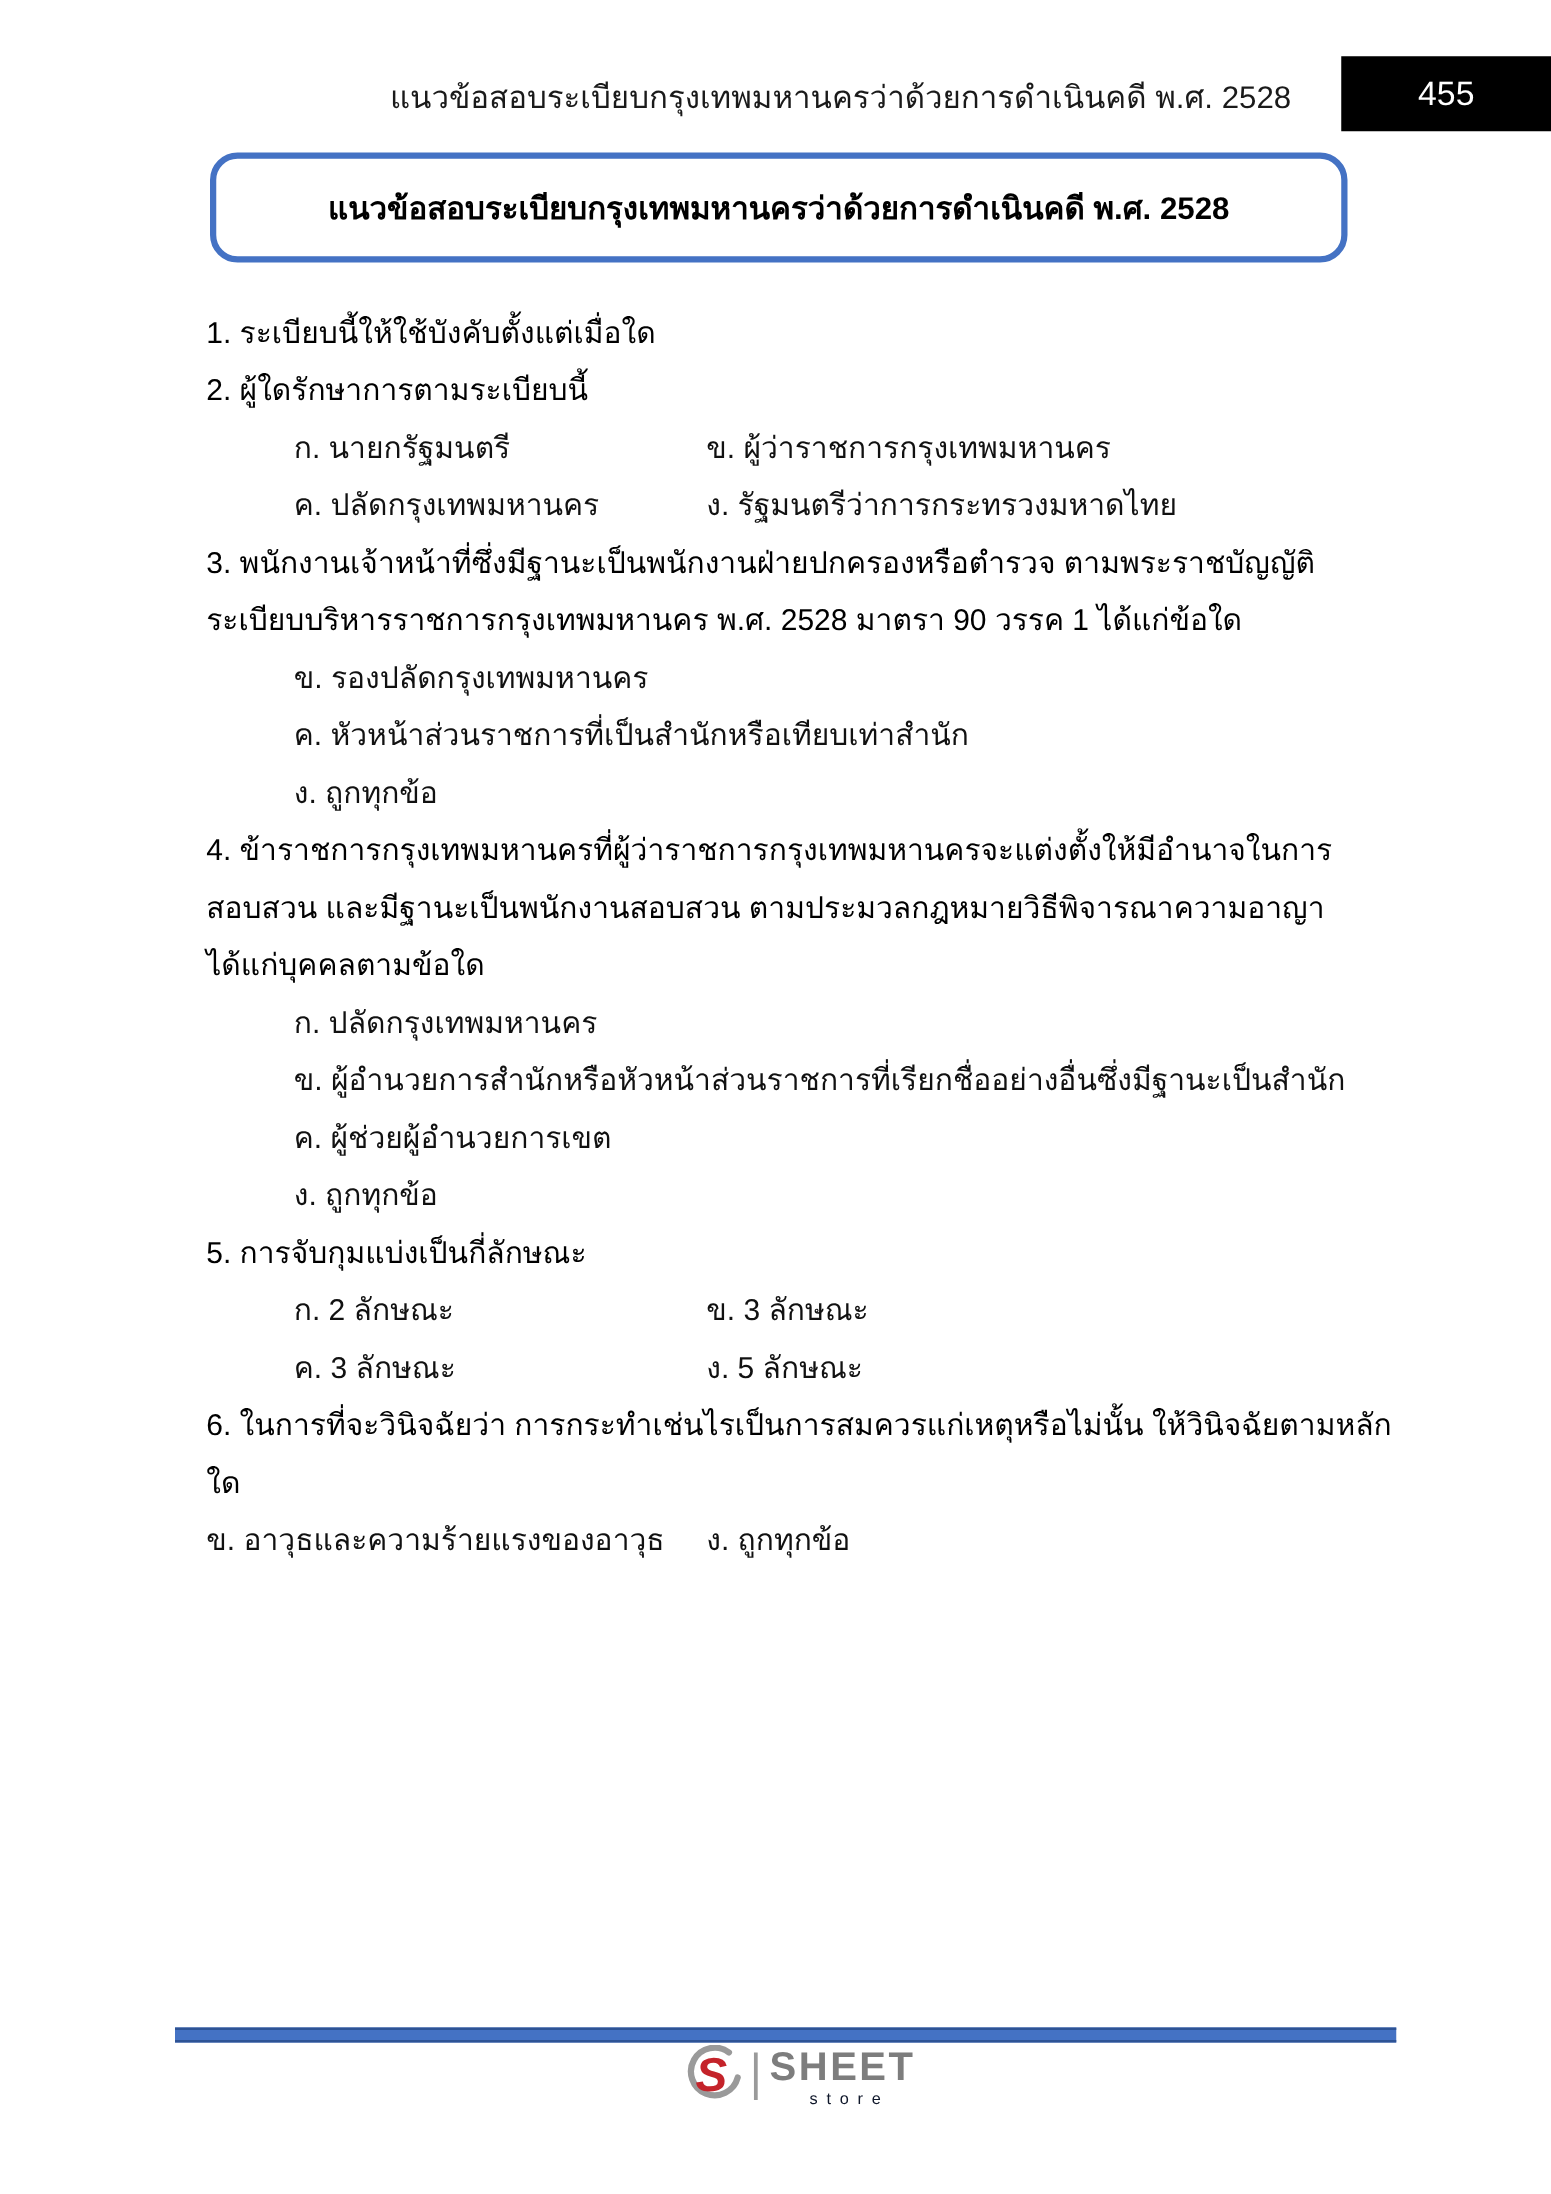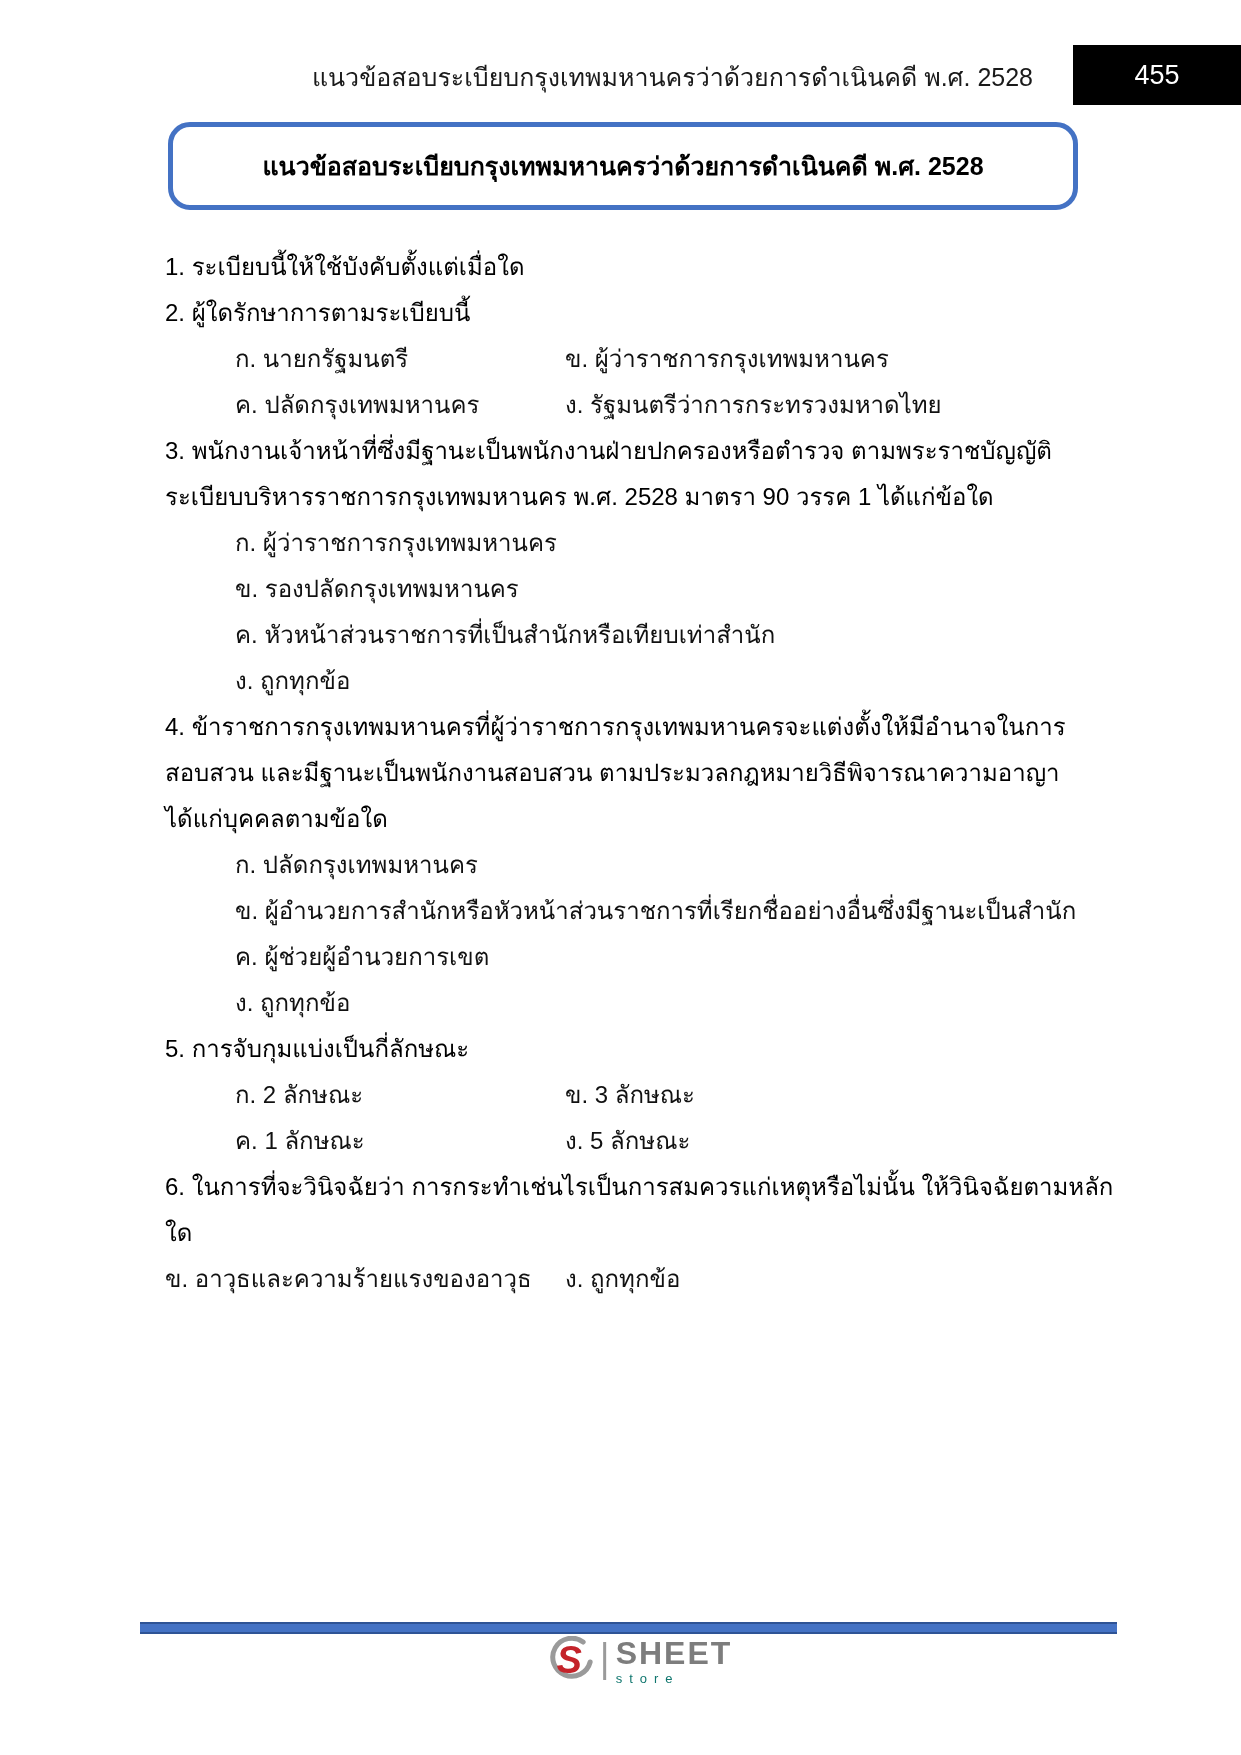--- a/index.html
+++ b/index.html
@@ -108,21 +108,22 @@
   .logo-sheet {
     font-weight: bold;
     font-size: 32px;
     letter-spacing: 2px;
     color: #7d7d7d;
   }
   .logo-store {
     margin-top: 3px;
     font-size: 13px;
     letter-spacing: 7px;
-    color: #0f766e;
+    color: #0f172a;
+    margin-left: 32px;
   }
 </style>
 </head>
 <body>
 
 <div class="header-title">แนวข้อสอบระเบียบกรุงเทพมหานครว่าด้วยการดำเนินคดี พ.ศ. 2528</div>
 <div class="page-number-box">
   <span>455</span>
 </div>
 
@@ -142,21 +143,20 @@
       <div class="opt">ก. นายกรัฐมนตรี</div>
       <div class="opt col2">ข. ผู้ว่าราชการกรุงเทพมหานคร</div>
       <div class="opt">ค. ปลัดกรุงเทพมหานคร</div>
       <div class="opt col2">ง. รัฐมนตรีว่าการกระทรวงมหาดไทย</div>
     </div>
   </div>
 
   <div class="question">
     <div class="q-heading"><span>3.</span> <span>พนักงานเจ้าหน้าที่ซึ่งมีฐานะเป็นพนักงานฝ่ายปกครองหรือตำรวจ ตามพระราชบัญญัติระเบียบบริหารราชการกรุงเทพมหานคร พ.ศ. 2528 มาตรา 90 วรรค 1 ได้แก่ข้อใด</span></div>
     <div class="opts single">
-      <div class="opt">ก. ผู้ว่าราชการกรุงเทพมหานคร</div>
       <div class="opt">ข. รองปลัดกรุงเทพมหานคร</div>
       <div class="opt">ค. หัวหน้าส่วนราชการที่เป็นสำนักหรือเทียบเท่าสำนัก</div>
       <div class="opt">ง. ถูกทุกข้อ</div>
     </div>
   </div>
 
   <div class="question">
     <div class="q-heading"><span>4.</span> <span>ข้าราชการกรุงเทพมหานครที่ผู้ว่าราชการกรุงเทพมหานครจะแต่งตั้งให้มีอำนาจในการสอบสวน และมีฐานะเป็นพนักงานสอบสวน ตามประมวลกฎหมายวิธีพิจารณาความอาญา ได้แก่บุคคลตามข้อใด</span></div>
     <div class="opts single">
       <div class="opt">ก. ปลัดกรุงเทพมหานคร</div>
@@ -164,21 +164,21 @@
       <div class="opt">ค. ผู้ช่วยผู้อำนวยการเขต</div>
       <div class="opt">ง. ถูกทุกข้อ</div>
     </div>
   </div>
 
   <div class="question">
     <div class="q-heading"><span>5.</span> <span>การจับกุมแบ่งเป็นกี่ลักษณะ</span></div>
     <div class="opts twocol">
       <div class="opt">ก. 2 ลักษณะ</div>
       <div class="opt col2">ข. 3 ลักษณะ</div>
-      <div class="opt">ค. 1 ลักษณะ</div>
+      <div class="opt">ค. 3 ลักษณะ</div>
       <div class="opt col2">ง. 5 ลักษณะ</div>
     </div>
   </div>
 
   <div class="question">
     <div class="q-heading"><span>6.</span> <span>ในการที่จะวินิจฉัยว่า การกระทำเช่นไรเป็นการสมควรแก่เหตุหรือไม่นั้น ให้วินิจฉัยตามหลักใด</span></div>
     <div class="opts twocol">
       <div class="opt col2">ข. อาวุธและความร้ายแรงของอาวุธ</div>
       <div class="opt col2">ง. ถูกทุกข้อ</div>
     </div>

